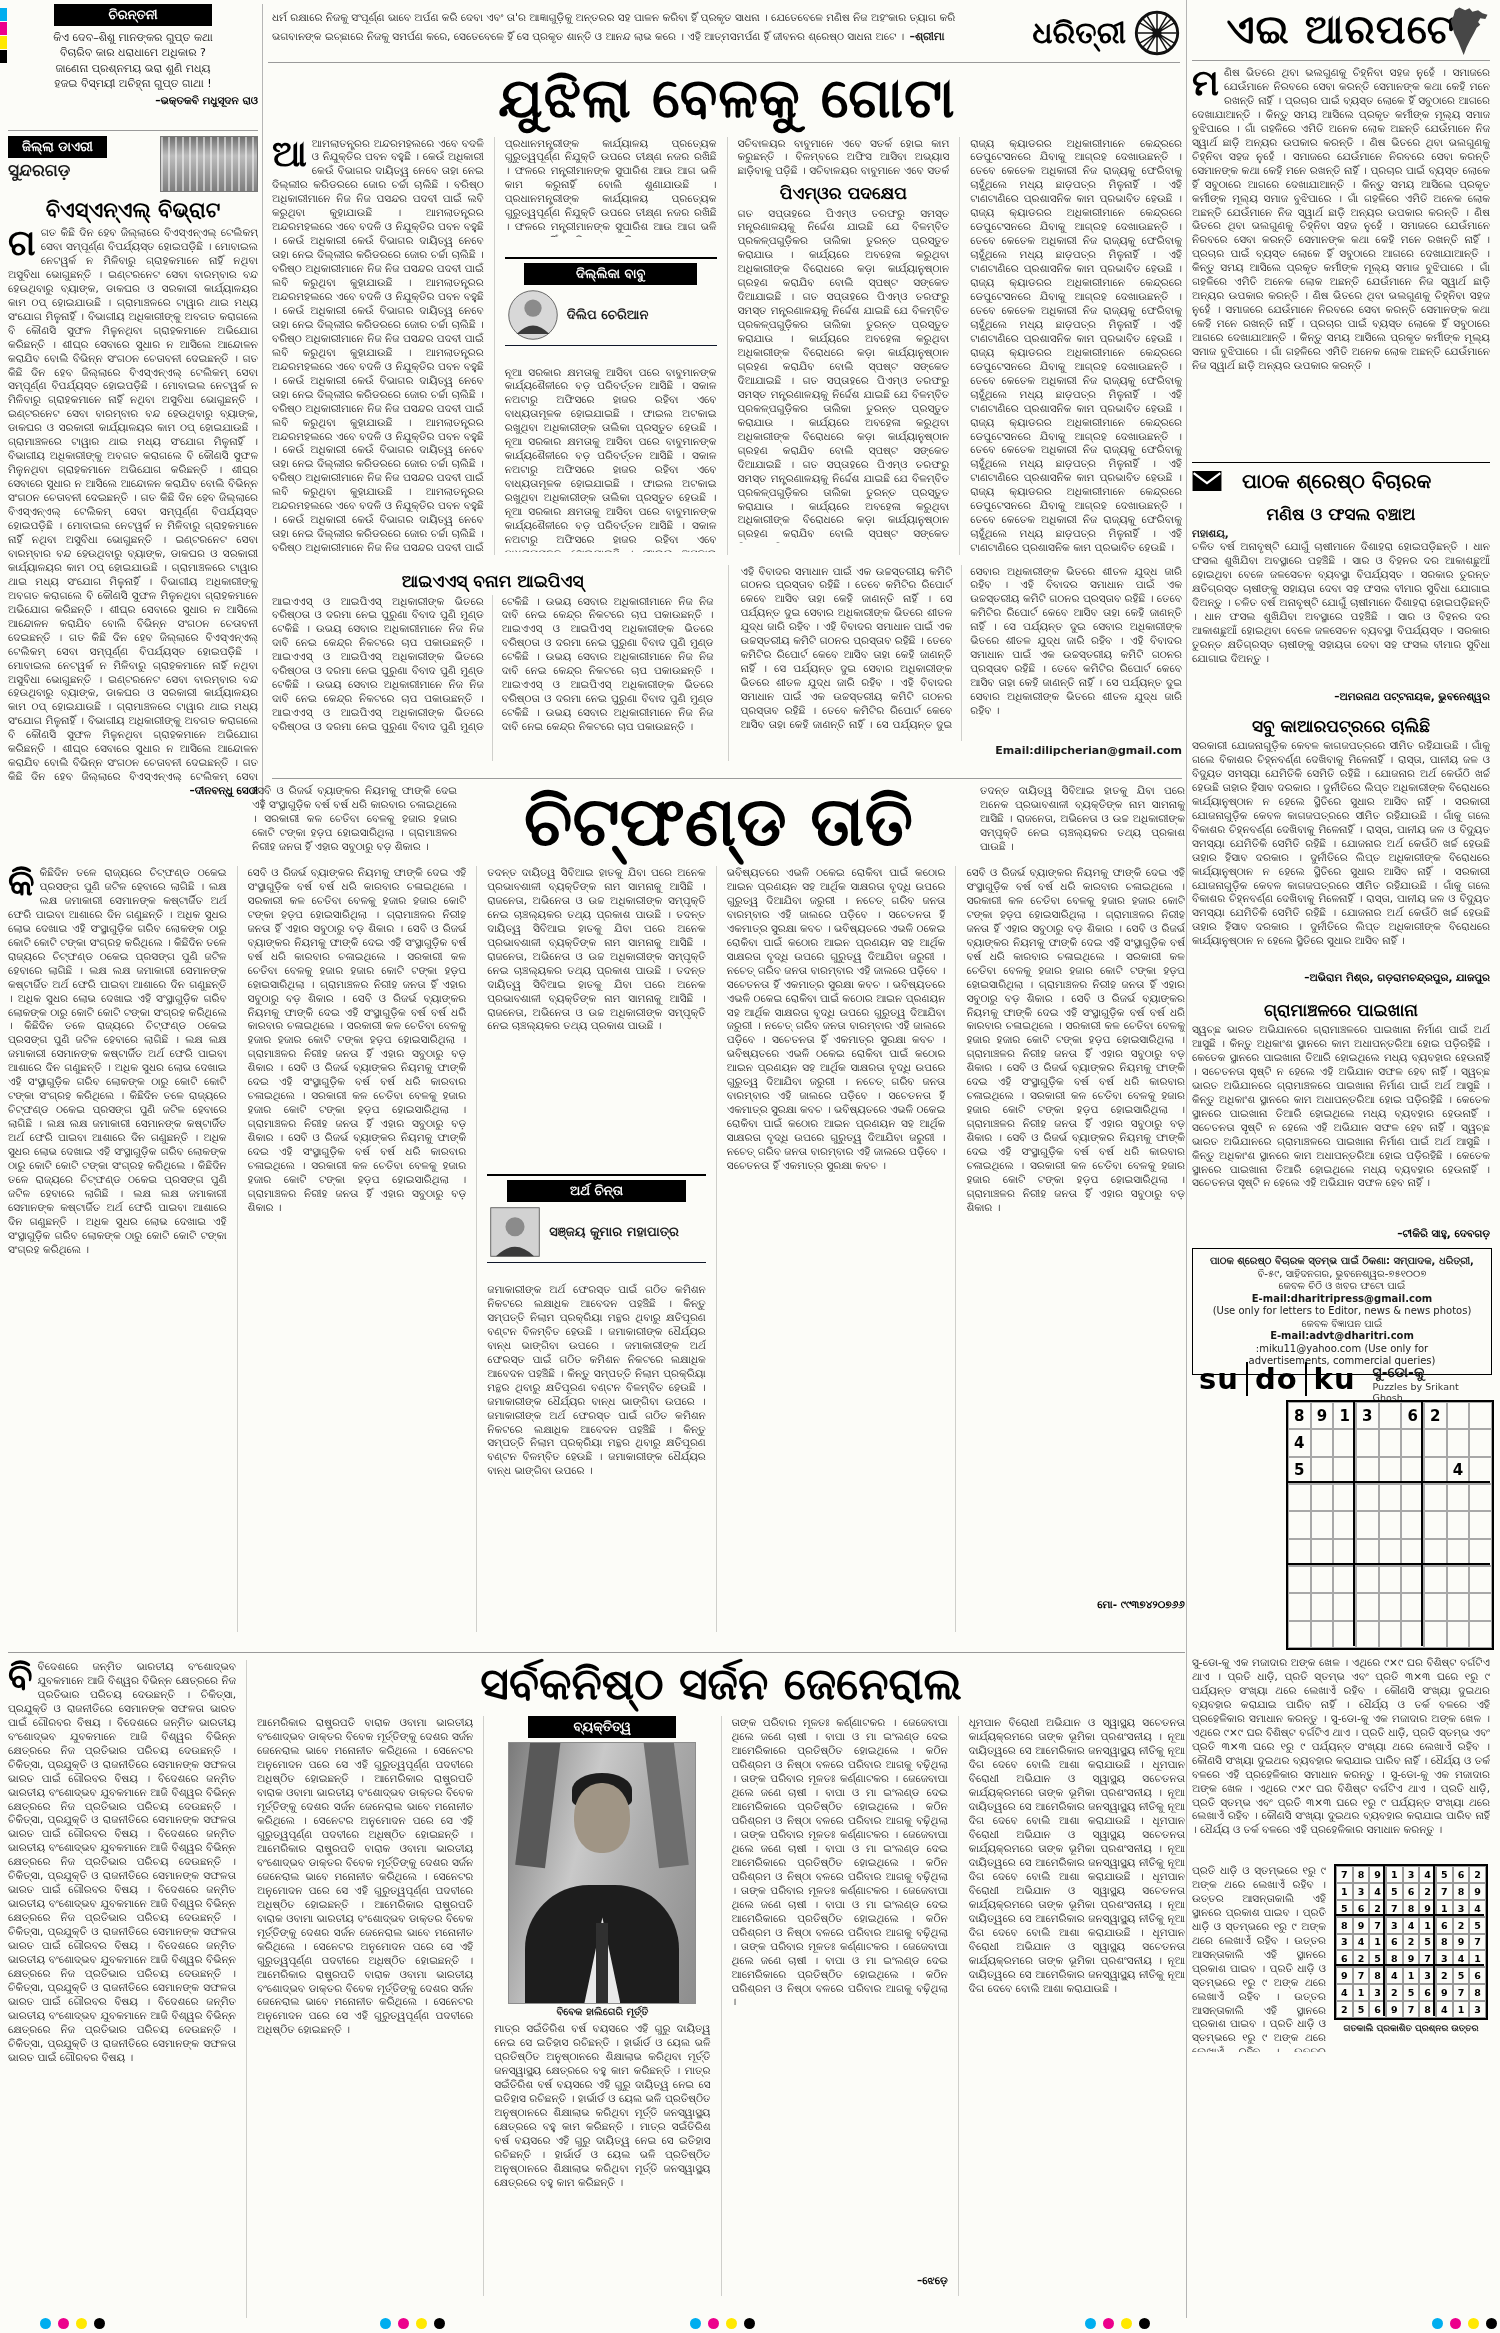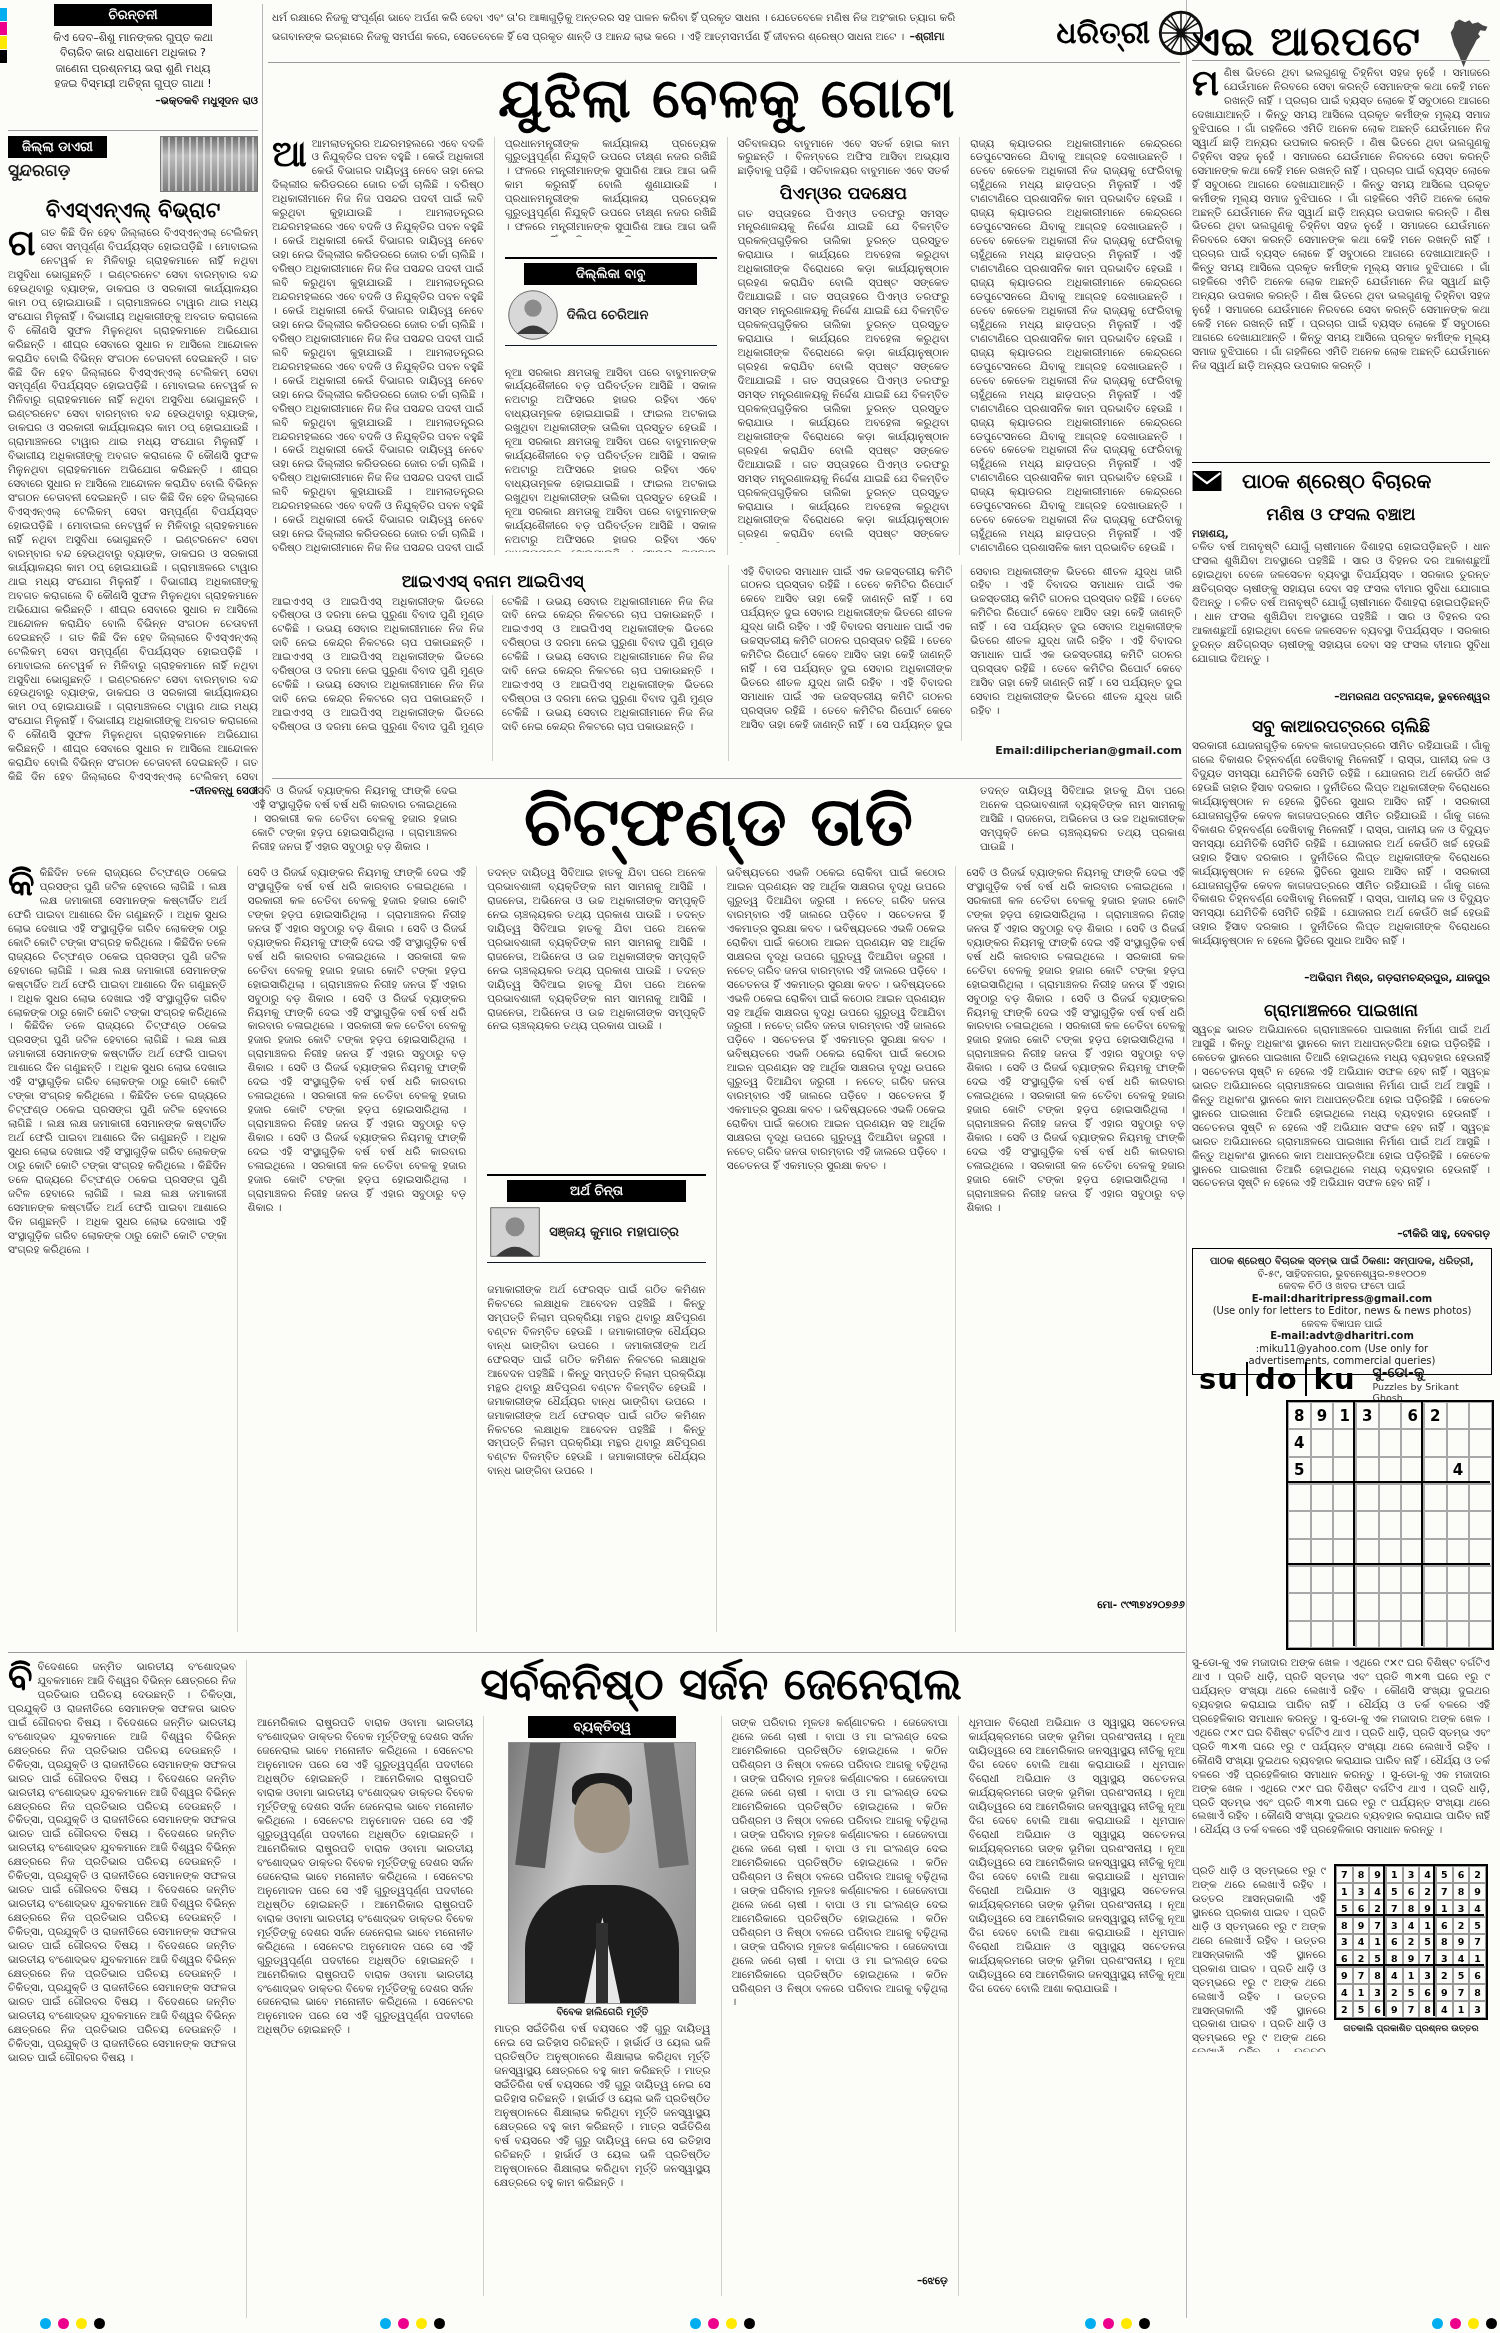--- a/index.html
+++ b/index.html
@@ -122,30 +122,30 @@
 ଜାଣେନା ପ୍ରଶ୍ନମୟ ଭରା ଶୁଣି ମଧ୍ୟ
 ହଜଇ ବିସ୍ମୟୀ ଅଚିହ୍ନା ଗୁପ୍ତ ଗାଥା !</div>
     <div class="attr">–ଭକ୍ତକବି ମଧୁସୂଦନ ରାଓ</div>
   </section>
 
   <section class="abs" style="left:272px;top:6px;width:700px;height:52px;overflow:hidden;">
     <span class="cq">ଧର୍ମ ରକ୍ଷାରେ ନିଜକୁ ସଂପୂର୍ଣ୍ଣ ଭାବେ ଅର୍ପଣ କରି ଦେବା ଏବଂ ତା'ର ଆଜ୍ଞାଗୁଡ଼ିକୁ ଅନ୍ତରର ସହ ପାଳନ କରିବା ହିଁ ପ୍ରକୃତ ସାଧନା । ଯେତେବେଳେ ମଣିଷ ନିଜ ଅହଂକାର ତ୍ୟାଗ କରି ଭଗବାନଙ୍କ ଇଚ୍ଛାରେ ନିଜକୁ ସମର୍ପଣ କରେ, ସେତେବେଳେ ହିଁ ସେ ପ୍ରକୃତ ଶାନ୍ତି ଓ ଆନନ୍ଦ ଲାଭ କରେ । ଏହି ଆତ୍ମସମର୍ପଣ ହିଁ ଜୀବନର ଶ୍ରେଷ୍ଠ ସାଧନା ଅଟେ ।</span>
     <span class="cq-attr">–ଶ୍ରୀମା</span>
   </section>
 
-  <div class="abs masthead" style="left:1004px;top:8px;width:200px;height:50px;">
+  <div class="abs masthead" style="left:980px;top:8px;width:200px;height:50px;">
     <span class="mast-title">ଧରିତ୍ରୀ</span>
     <svg width="46" height="46" viewBox="0 0 40 40">
       <circle cx="20" cy="20" r="18" fill="none" stroke="#111" stroke-width="2.5"></circle>
       <circle cx="20" cy="20" r="4" fill="#111"></circle>
       <path d="M20 3 L20 37 M3 20 L37 20 M8 8 L32 32 M32 8 L8 32 M5.3 28.5 L34.7 11.5 M5.3 11.5 L34.7 28.5 M11.5 5.3 L28.5 34.7 M28.5 5.3 L11.5 34.7" stroke="#111" stroke-width="1.3"></path>
     </svg>
   </div>
 
-  <div class="abs" style="left:1192px;top:18px;width:298px;height:54px;">
+  <div class="abs" style="left:1192px;top:6px;width:298px;height:54px;text-align:center;">
     <span class="arapate-title">ଏଇ ଆରପଟେ</span>
     <svg class="abs" style="right:0;top:0;" width="44" height="52" viewBox="0 0 60 72">
       <path d="M12 6 L18 2 L26 6 L32 3 L36 8 L44 6 L50 10 L57 12 L54 18 L47 17 L44 22 L47 26 L42 30 L38 38 L33 47 L28 57 L24 68 L20 58 L16 48 L11 38 L8 28 L6 20 L10 14 Z" fill="#474747"></path>
     </svg>
   </div>
   <div class="hrline" style="left:1192px;top:60px;width:298px;"></div>
 
   <section class="abs" style="left:1192px;top:66px;width:298px;height:392px;">
     <div class="bt" style="height:100%;">
       <span class="dc">ମ</span>

